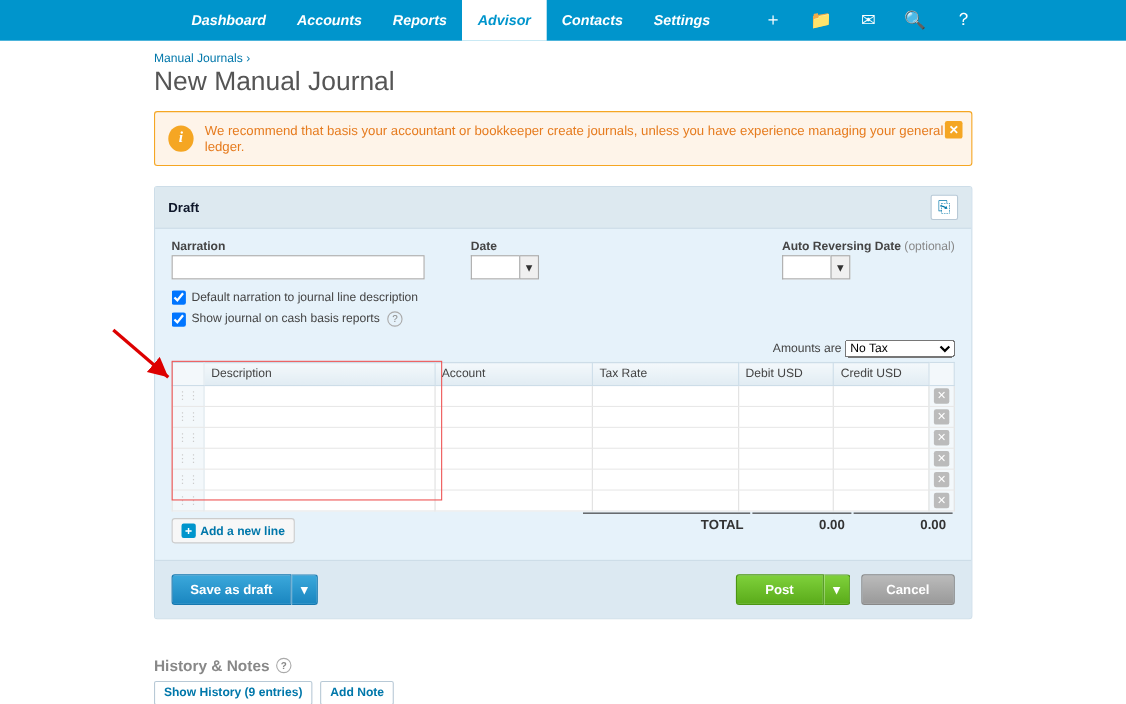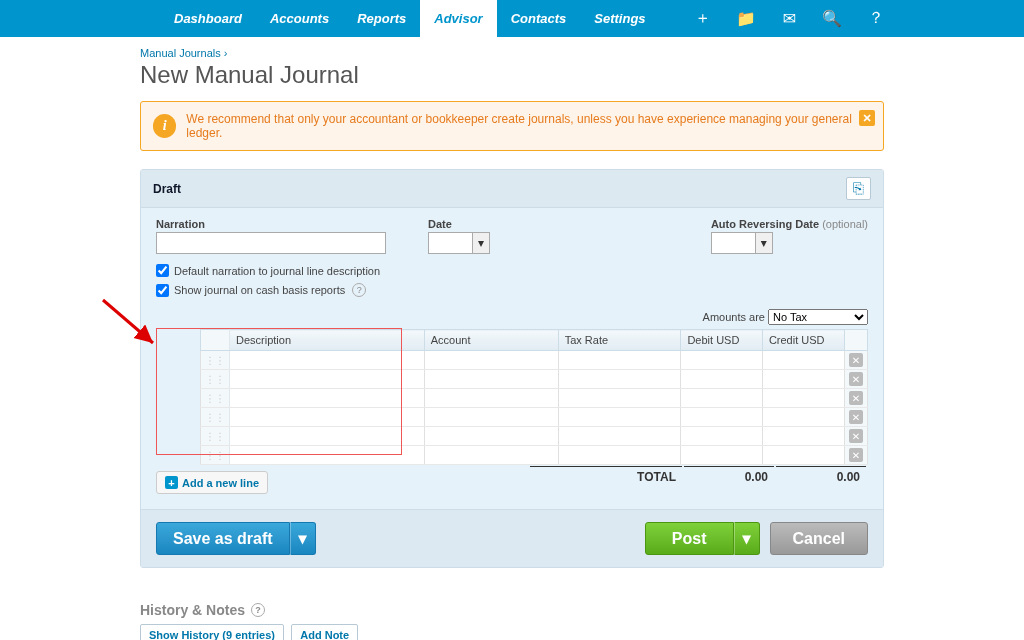--- a/index.html
+++ b/index.html
@@ -28,40 +28,40 @@
 .field-opt { color: #888; font-weight: normal; }
 .text-input { border: 1px solid #aaa; background: #fff; height: 22px; padding: 2px 4px; font-size: 12px; }
 .narration-input { width: 230px; }
 .date-wrap { display: flex; }
 .date-input { width: 44px; border-right: none; }
 .date-btn { width: 18px; height: 22px; border: 1px solid #aaa; background: #f0f0f0; display: flex; align-items: center; justify-content: center; cursor: pointer; }
 .checkbox-row { display: flex; align-items: center; gap: 5px; margin-top: 6px; color: #444; font-size: 11px; }
 .help-icon { display: inline-flex; width: 14px; height: 14px; border: 1px solid #aaa; border-radius: 50%; color: #888; align-items: center; justify-content: center; font-size: 9px; margin-left: 2px; }
 .amounts-row { text-align: right; margin-top: 12px; font-size: 11px; color: #444; }
 .amounts-row select { font-size: 11px; width: 100px; }
-.grid-wrap { position: relative; margin-top: 4px; padding-left: 44px; }
+.grid-wrap { position: relative; margin-top: 4px; }
 .grid { width: 100%; border-collapse: collapse; background: #fff; font-size: 11px; }
 .grid th { background: linear-gradient(#f3f8fb, #e1ecf3); border: 1px solid #cddde8; padding: 4px 6px; text-align: left; color: #444; font-weight: normal; }
 .grid th:first-child, .grid td:first-child { width: 18px; background: #f3f8fb; border-right: 1px solid #e0e8ee; text-align: center; color: #ccc; }
 .grid th:last-child, .grid td:last-child { width: 18px; background: #f3f8fb; border-left: 1px solid #e0e8ee; text-align: center; }
 .grid td { border: 1px solid #e8e8e8; border-left: 1px solid #e0e0e0; border-right: 1px solid #e0e0e0; height: 19px; padding: 0 4px; }
 .grid .th-right { text-align: left; }
 .drag-handle { color: #ccc; cursor: move; font-size: 10px; line-height: 8px; }
 .del-btn { width: 14px; height: 14px; background: #bbb; color: #fff; display: inline-flex; align-items: center; justify-content: center; font-size: 10px; border-radius: 2px; cursor: pointer; }
 .red-highlight { position: absolute; border: 1px solid #e55; top: -1px; left: 0; height: 127px; width: 246px; pointer-events: none; }
 .add-line-btn { margin-top: 6px; background: #f7f7f7; border: 1px solid #ccc; border-radius: 3px; padding: 4px 8px; color: #0077aa; font-weight: bold; font-size: 11px; cursor: pointer; display: inline-flex; align-items: center; gap: 4px; }
 .add-line-btn .plus { background: #0095cc; color: #fff; width: 13px; height: 13px; display: inline-flex; align-items: center; justify-content: center; border-radius: 2px; font-size: 11px; }
 .totals-wrap { float: right; margin-top: -22px; width: 340px; }
 .totals-wrap table { width: 100%; font-size: 11px; }
 .totals-wrap td { padding: 3px 6px; text-align: right; }
 .totals-wrap .sub td { border-top: 1px solid #999; }
 .totals-wrap .tot td { border-top: 1px solid #333; font-weight: bold; font-size: 12px; }
 .clearfix::after { content: ""; display: block; clear: both; }
 .panel-footer { background: #dce9f2; border-top: 1px solid #cddde8; padding: 12px 15px; display: flex; align-items: center; }
-.btn { border: 1px solid; border-radius: 3px; padding: 6px 16px; font-weight: bold; font-size: 16px; cursor: pointer; color: #fff; }
+.btn { border: 1px solid; border-radius: 3px; padding: 6px 16px; font-weight: bold; font-size: 12px; cursor: pointer; color: #fff; }
 .btn-blue { background: linear-gradient(#3ba8db, #1a86c0); border-color: #1578b0; }
 .btn-green { background: linear-gradient(#7fd13b, #5aab1a); border-color: #4c9612; padding: 6px 26px; }
 .btn-grey { background: linear-gradient(#bbb, #999); border-color: #888; padding: 6px 22px; }
 .btn-split { display: flex; }
 .btn-split .main-btn { border-radius: 3px 0 0 3px; }
 .btn-split .drop { border-radius: 0 3px 3px 0; border-left: 1px solid rgba(255,255,255,0.3); padding: 6px 8px; }
 .footer-right { margin-left: auto; display: flex; gap: 10px; }
 .history { margin-top: 34px; }
 .history h3 { color: #888; font-size: 14px; font-weight: bold; margin-bottom: 6px; display: flex; align-items: center; gap: 4px; }
 .link-btn { background: #fff; border: 1px solid #b8c9d6; color: #0077aa; padding: 4px 8px; font-size: 11px; border-radius: 2px; cursor: pointer; font-weight: bold; margin-right: 4px; }
@@ -91,21 +91,21 @@
 
 <div class="main">
   <div class="breadcrumb">
     <a href="#">Manual Journals</a>
     <span>›</span>
   </div>
   <h1 class="page-title">New Manual Journal</h1>
 
   <div class="alert">
     <div class="info-icon">i</div>
-    <div class="alert-text">We recommend that only your accountant or bookkeeper create journals, unless you have experience managing your general ledger.</div>
+    <div class="alert-text">We recommend that basis your accountant or bookkeeper create journals, unless you have experience managing your general ledger.</div>
     <div class="close">✕</div>
   </div>
 
   <div class="panel">
     <div class="panel-head">
       <span class="panel-head-title">Draft</span>
       <span class="copy">⎘</span>
     </div>
     <div class="panel-body">
       <div class="field-row">

